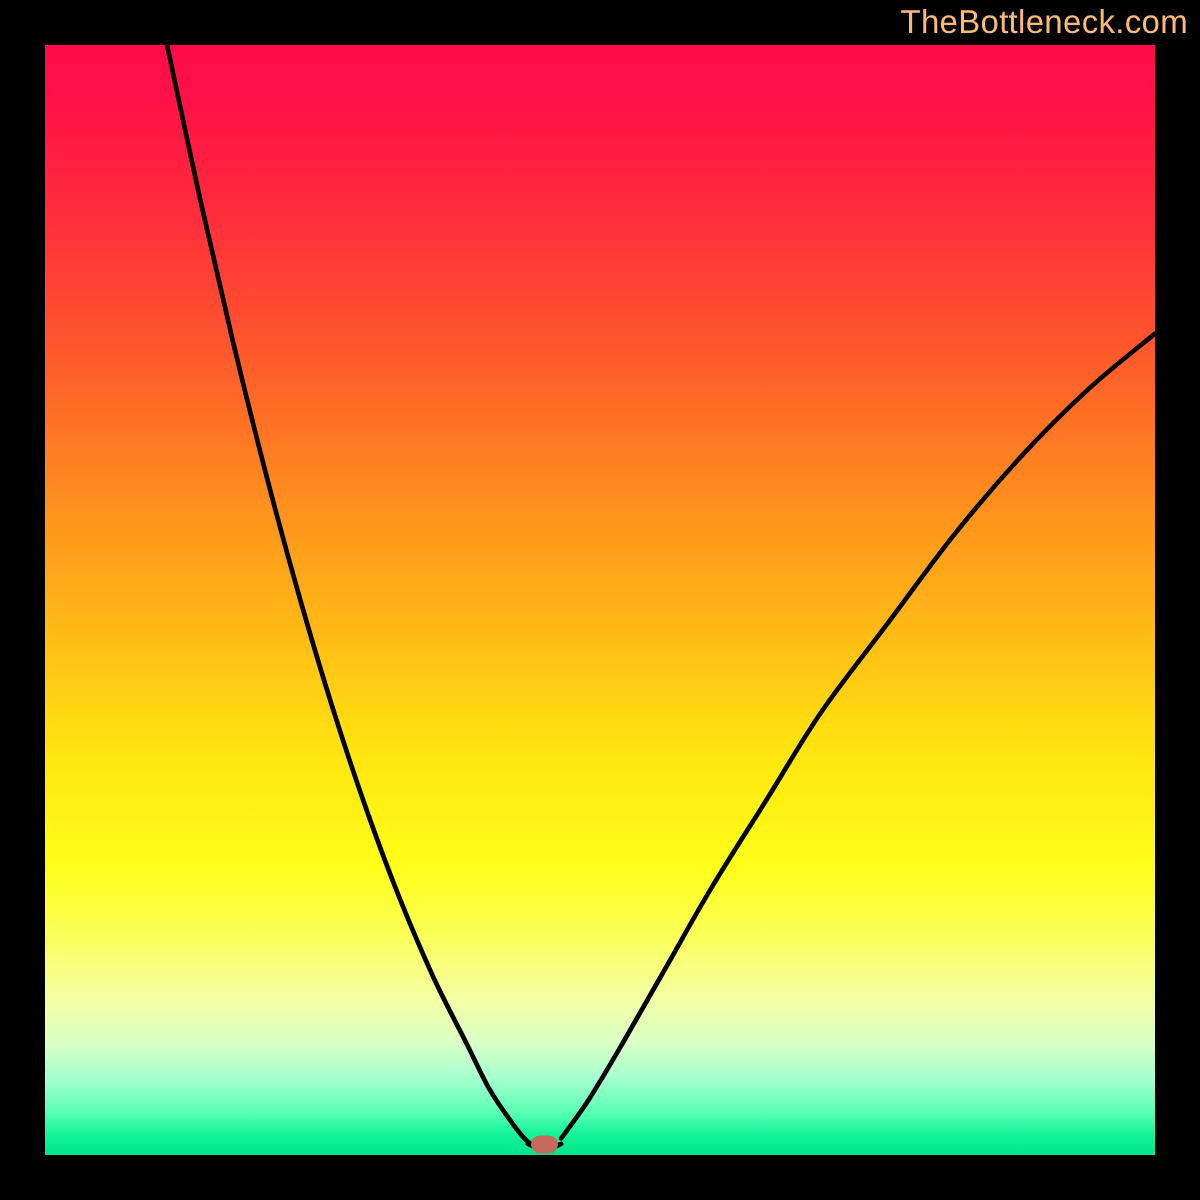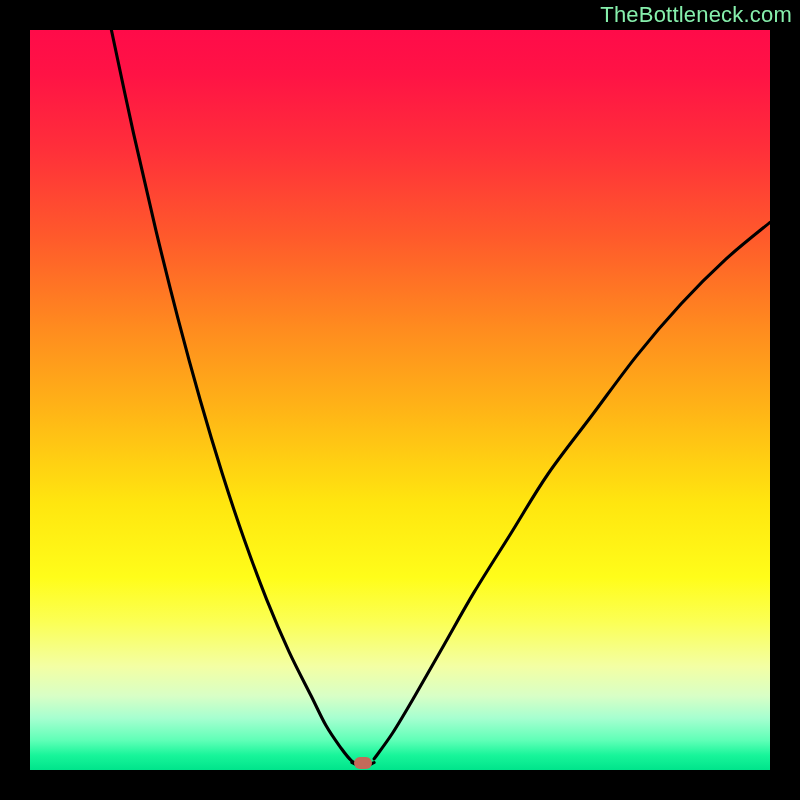--- a/index.html
+++ b/index.html
@@ -16,21 +16,21 @@
     left: 0;
     top: 0;
     width: 800px;
     height: 800px;
     background: #000;
   }
   .watermark {
     position: absolute;
     top: 2px;
     right: 8px;
-    color: #86efac;
+    color: #fdba74;
     font-size: 22px;
     letter-spacing: 0.2px;
     font-weight: 400;
   }
   .plot-area {
     position: absolute;
     left: 30px;
     top: 30px;
     width: 740px;
     height: 740px;

